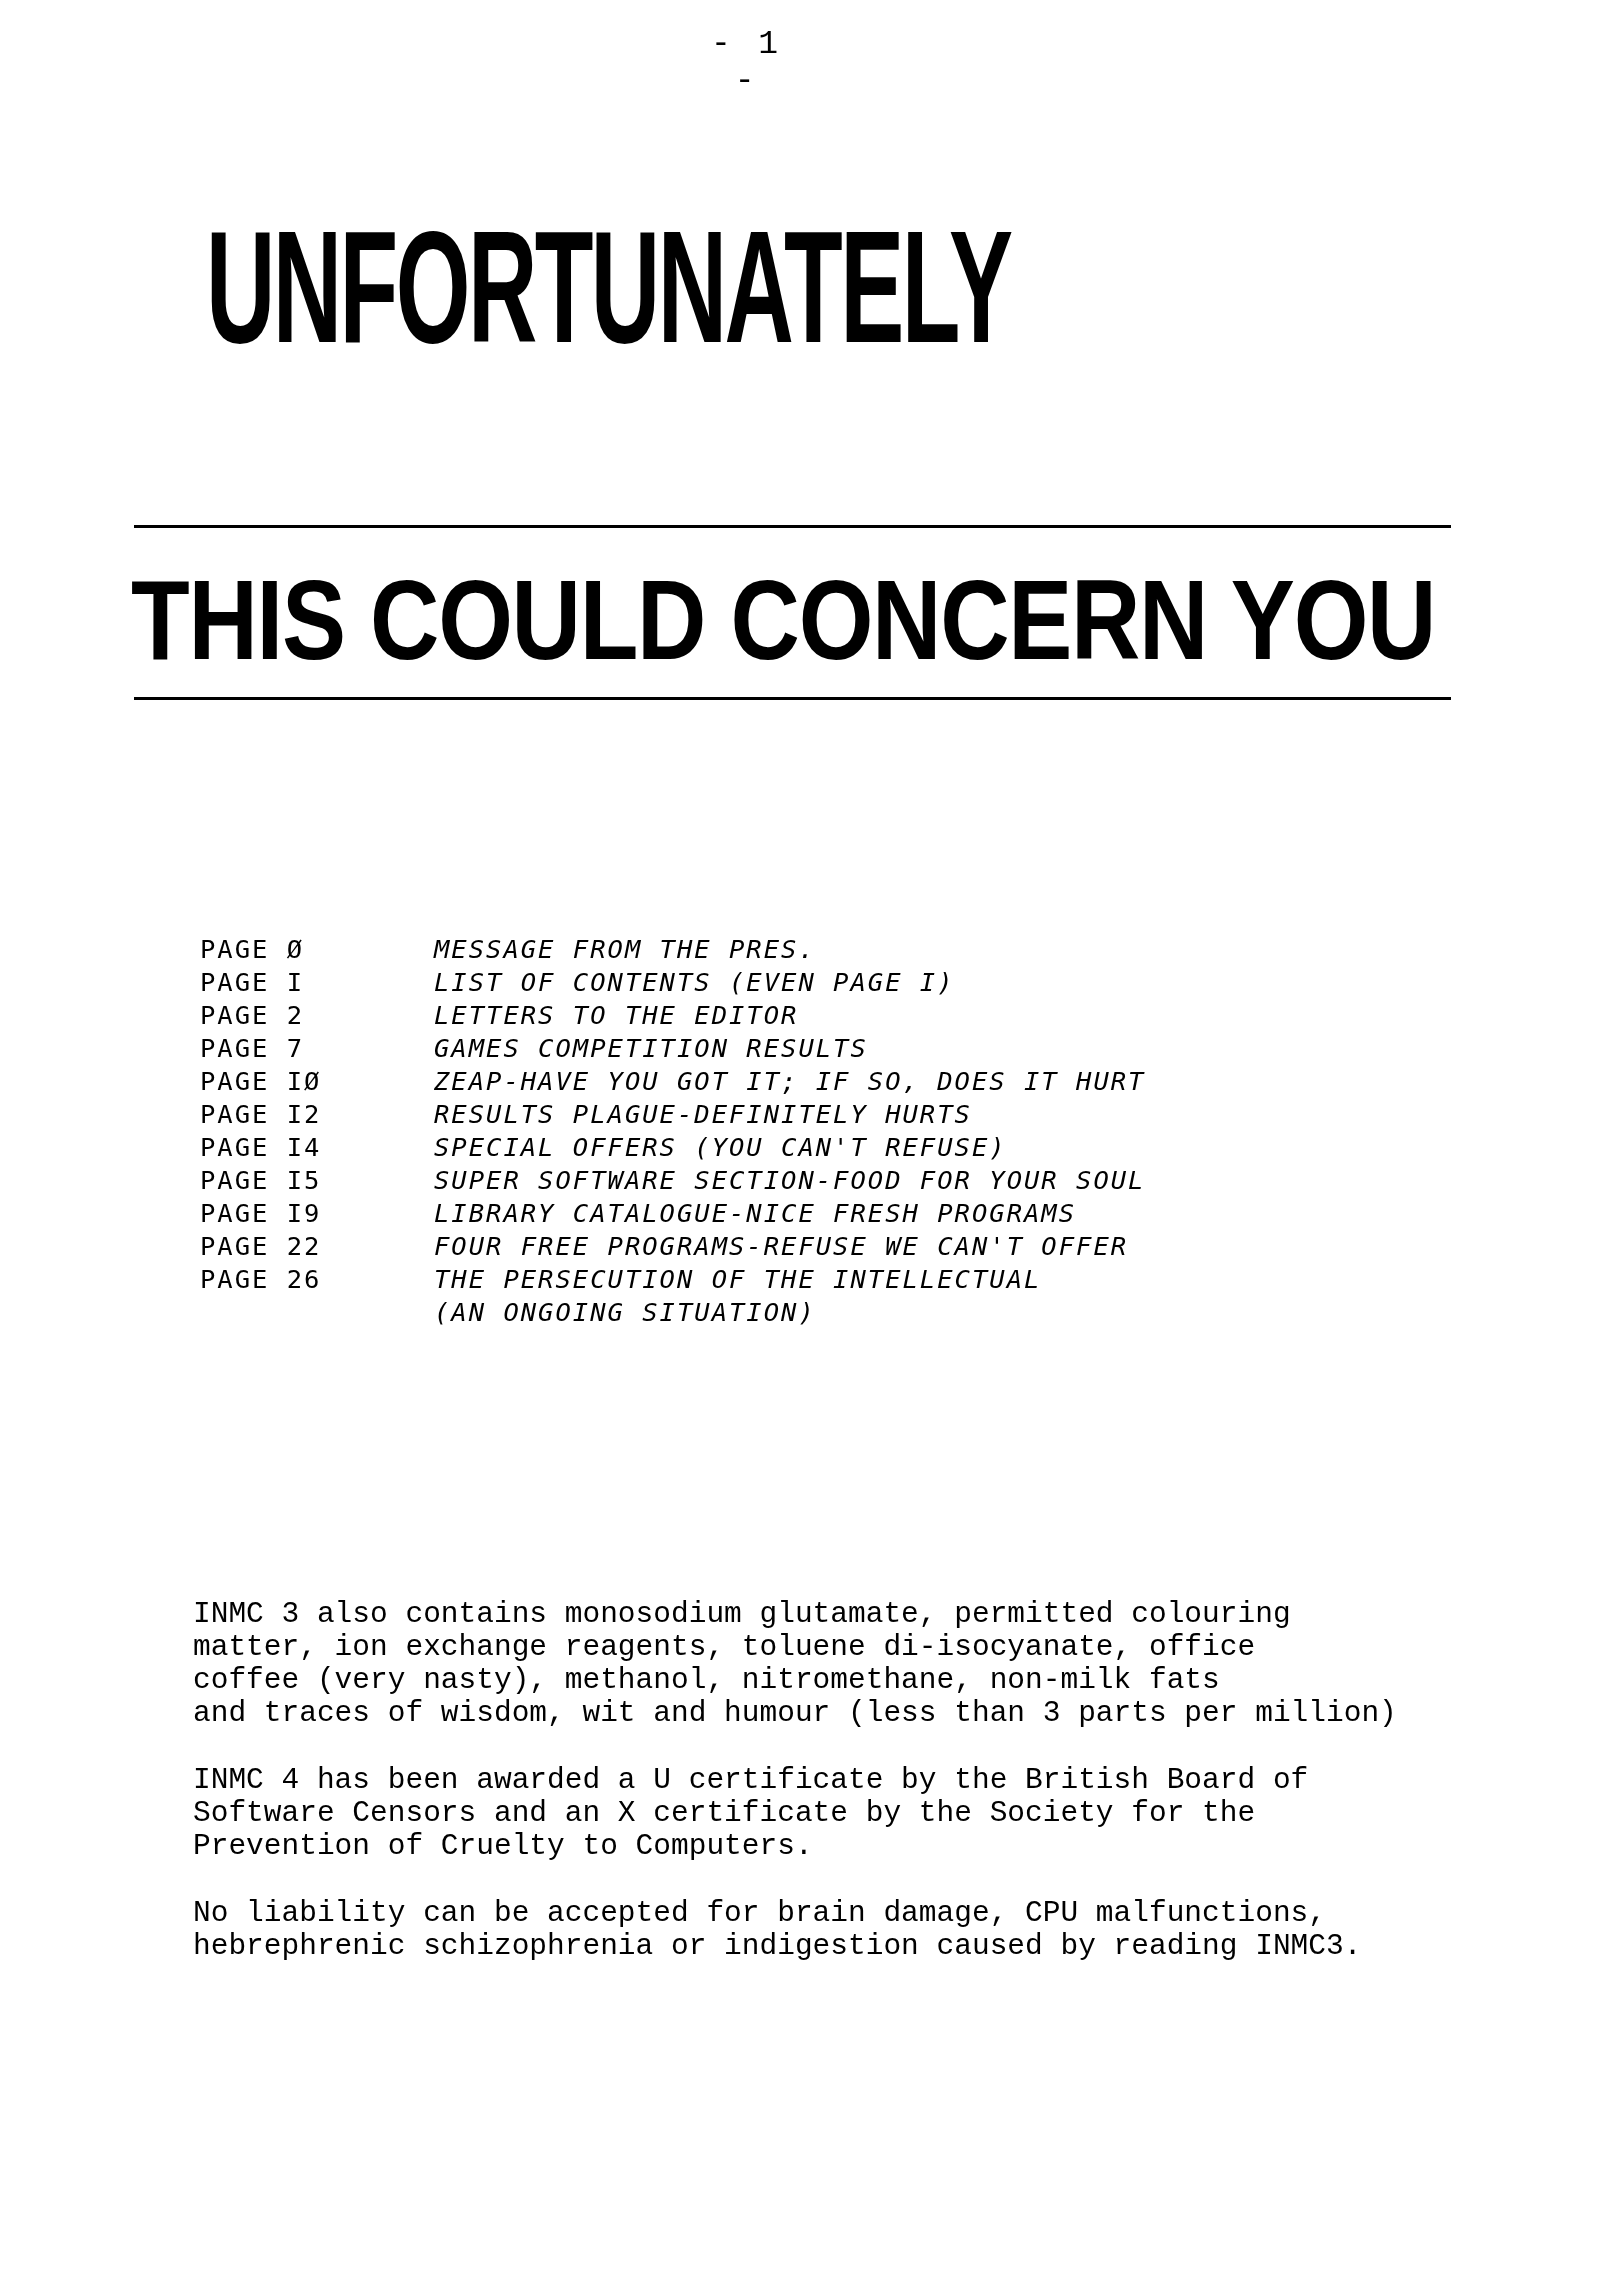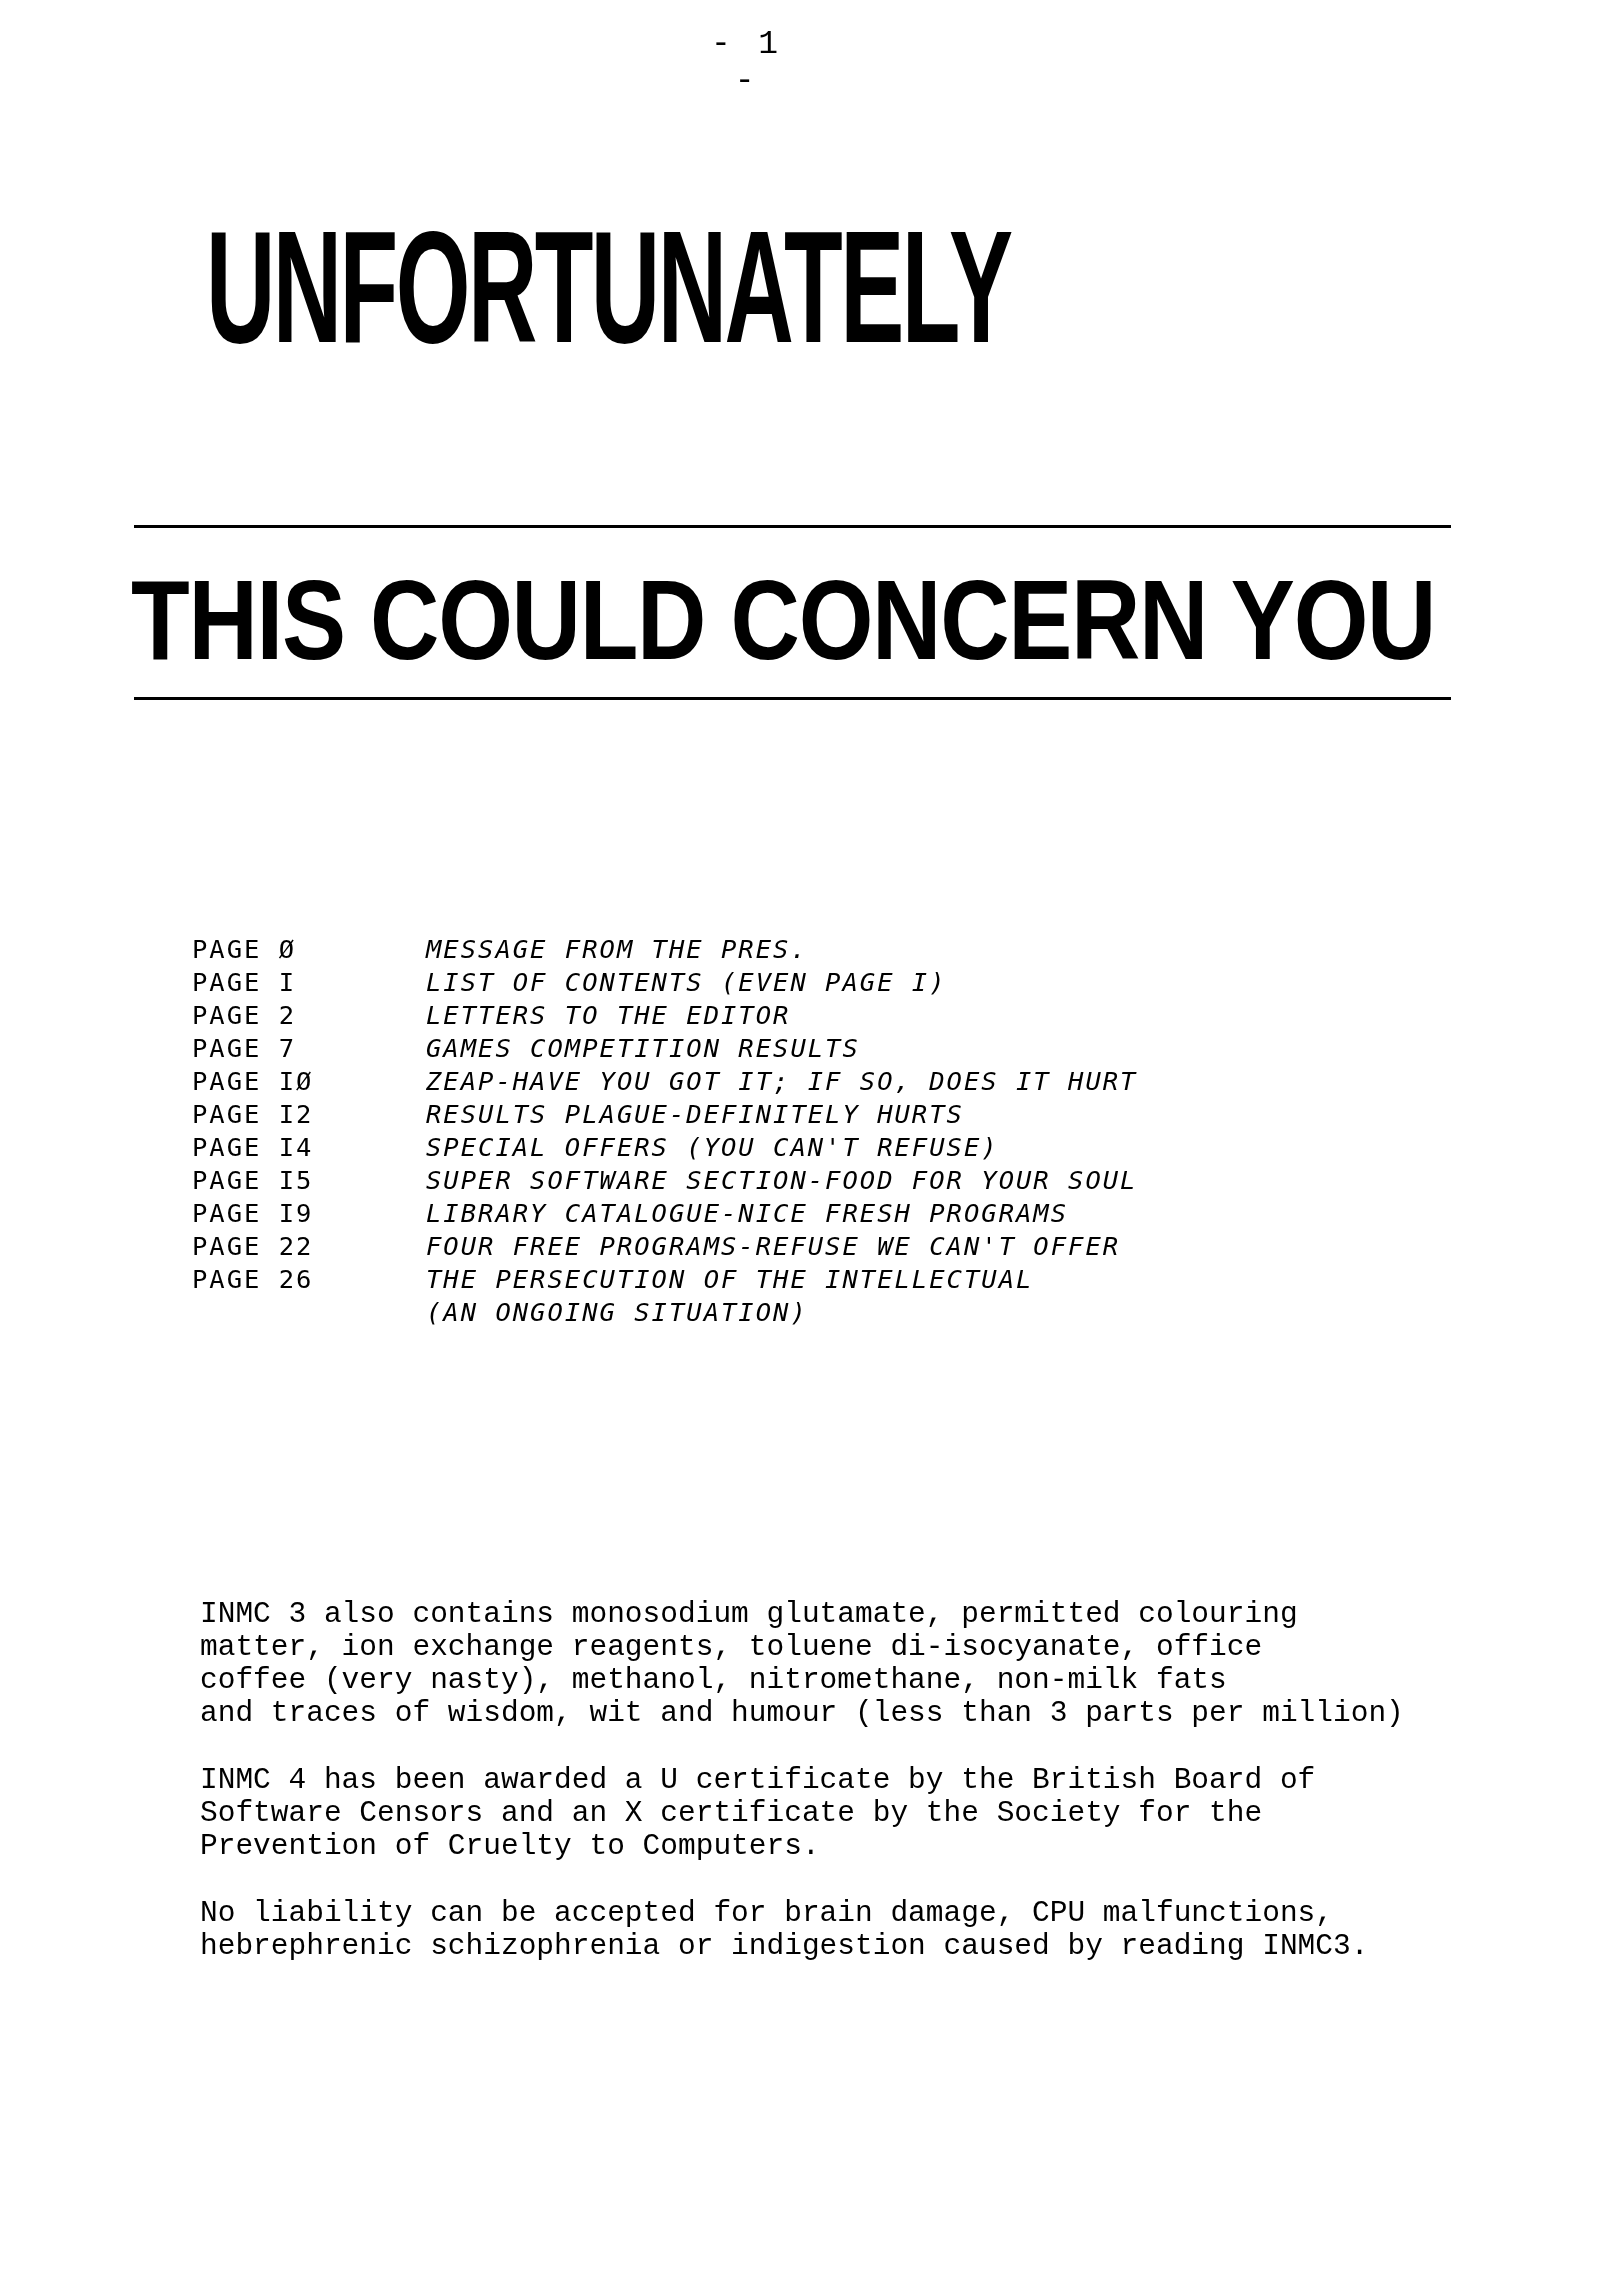--- a/index.html
+++ b/index.html
@@ -52,21 +52,21 @@
       width: 1317px;
       height: 3.3px;
       background: #000;
     }
     .rule-top { top: 525px; }
     .rule-bottom { top: 697px; }
 
     .toc {
       position: absolute;
       top: 933px;
-      left: 192px;
+      left: 200px;
       font-family: "DejaVu Sans Mono", monospace;
       font-size: 25.5px;
       line-height: 33px;
       letter-spacing: 2px;
     }
     .toc-row {
       display: flex;
       white-space: nowrap;
     }
     .toc-page {
@@ -74,21 +74,21 @@
       flex: 0 0 234px;
     }
     .toc-title {
       flex: 1;
       font-style: italic;
     }
 
     .notes {
       position: absolute;
       top: 1598px;
-      left: 200px;
+      left: 193px;
       font-family: "Liberation Mono", monospace;
       font-size: 29.5px;
       line-height: 33px;
     }
     .note-para {
       margin: 0 0 34px 0;
       white-space: pre;
     }
   </style>
 </head>

